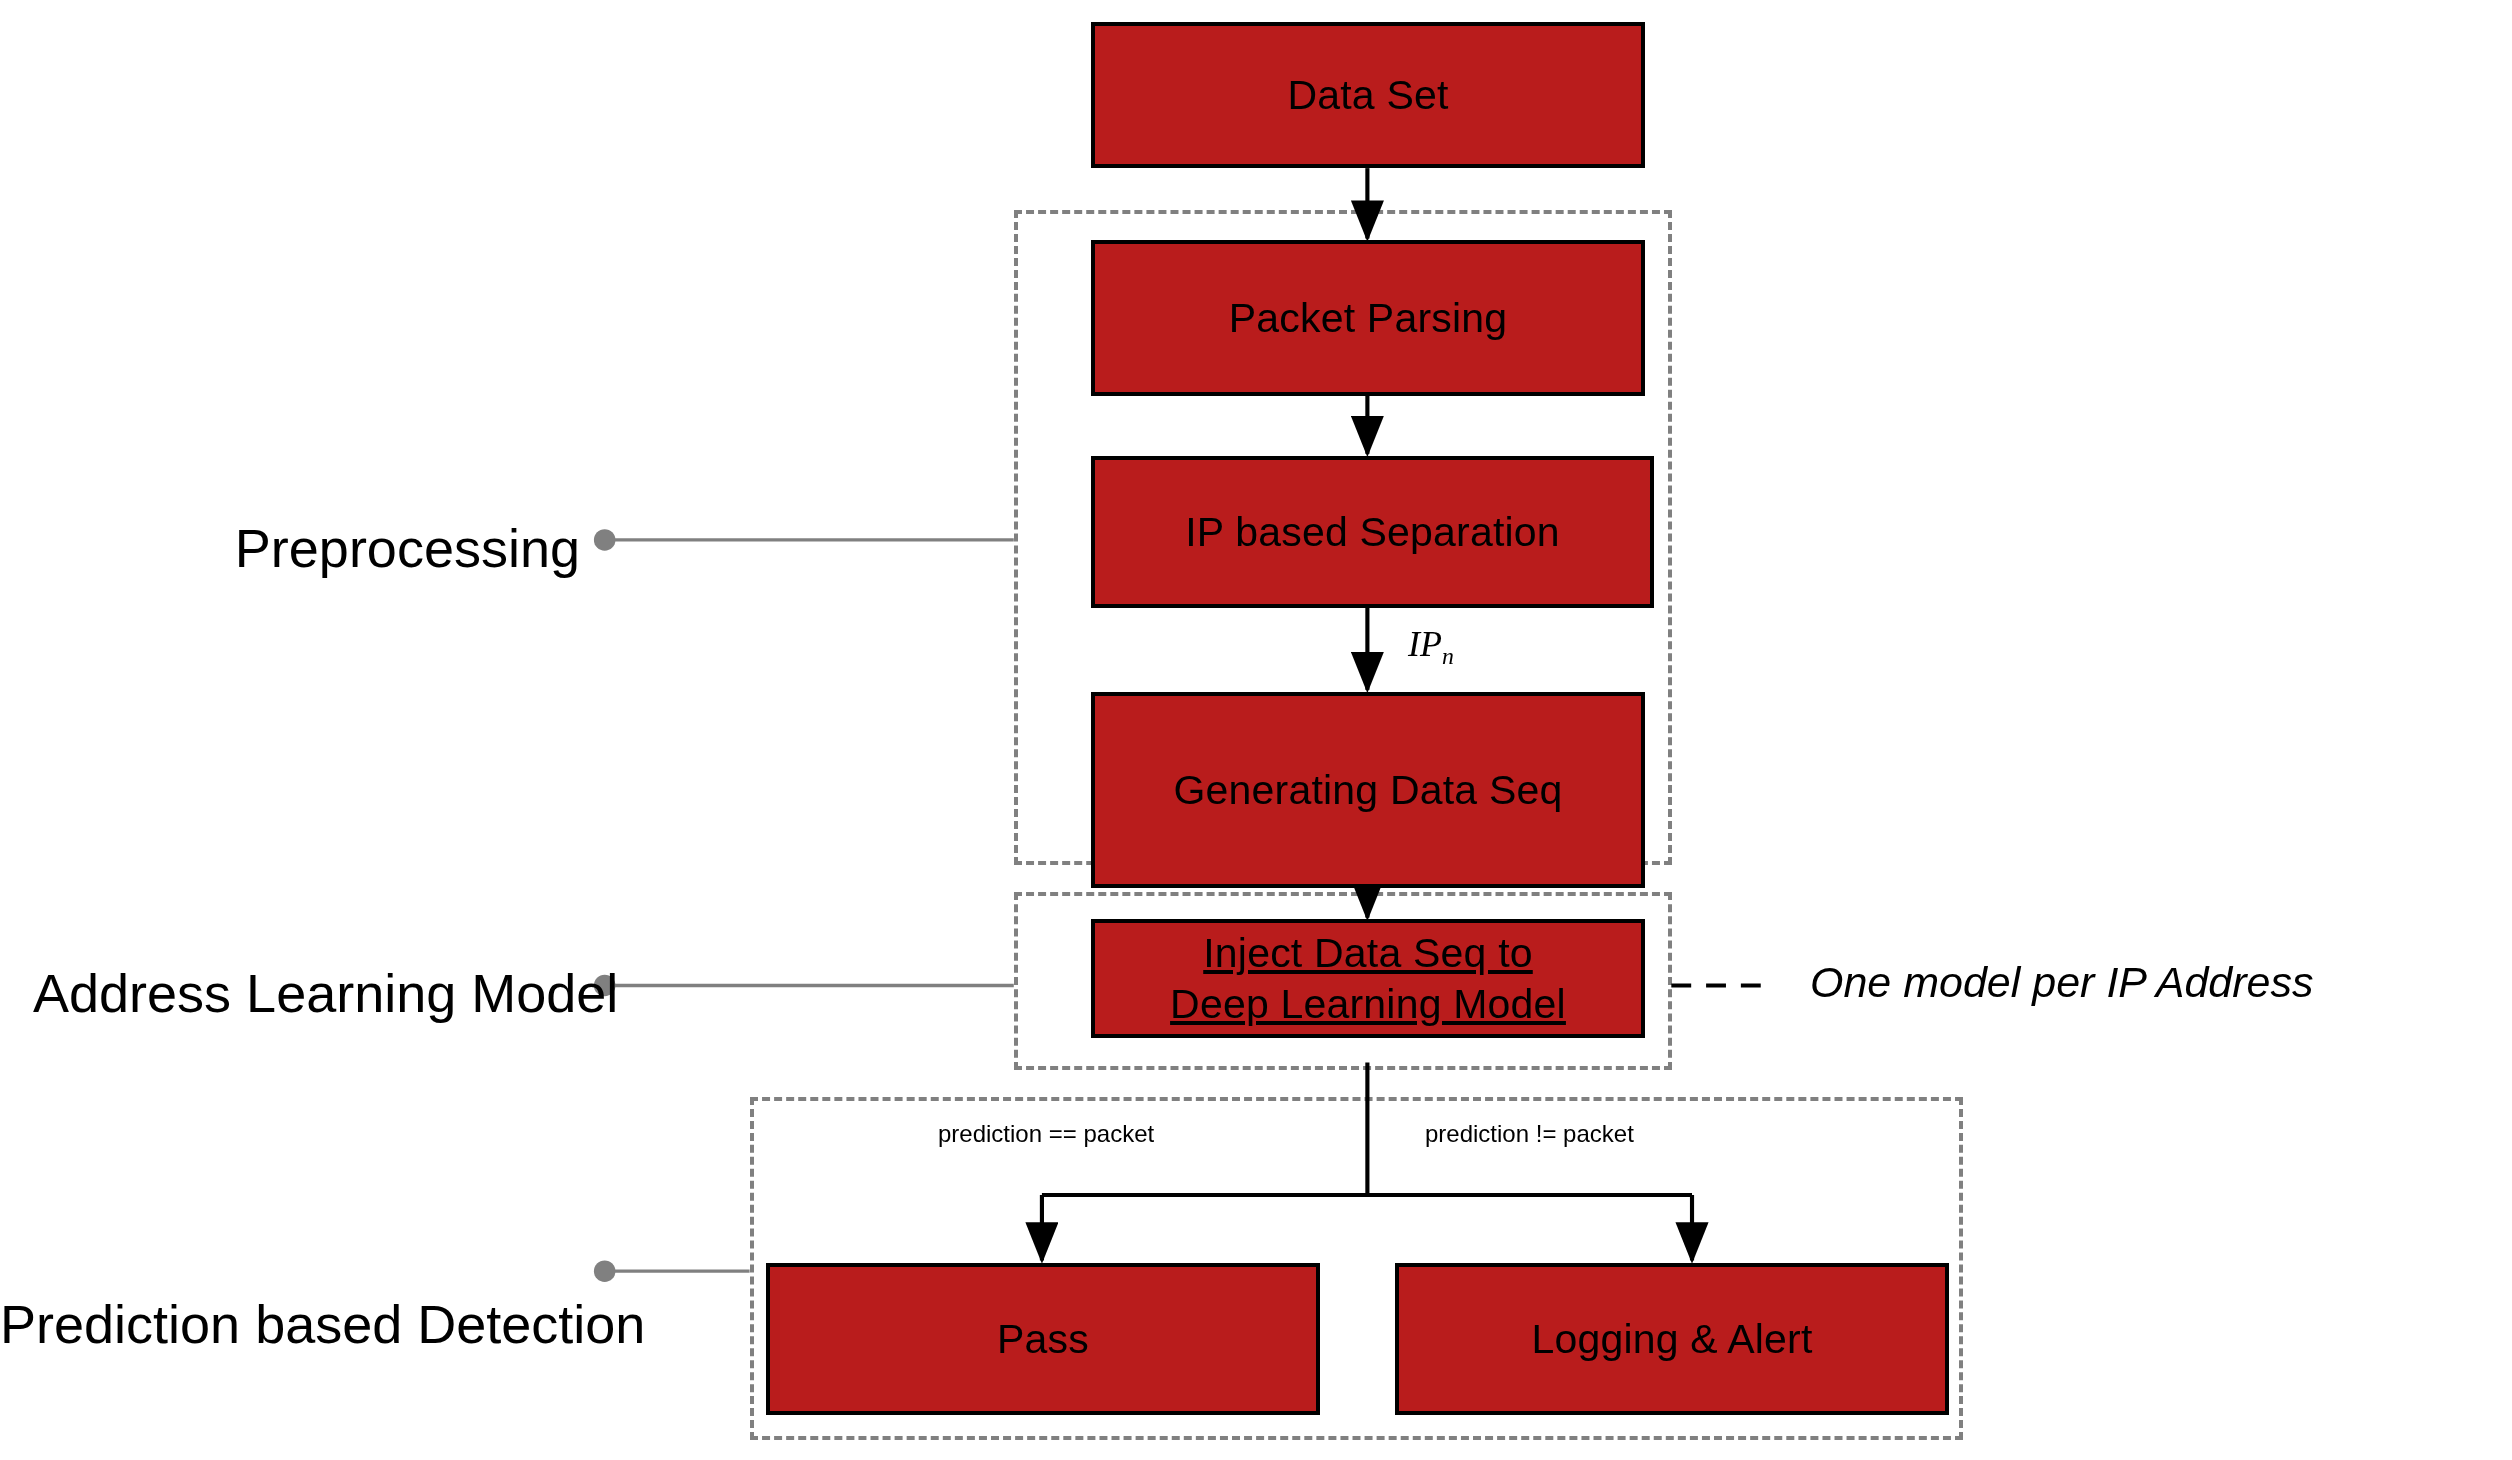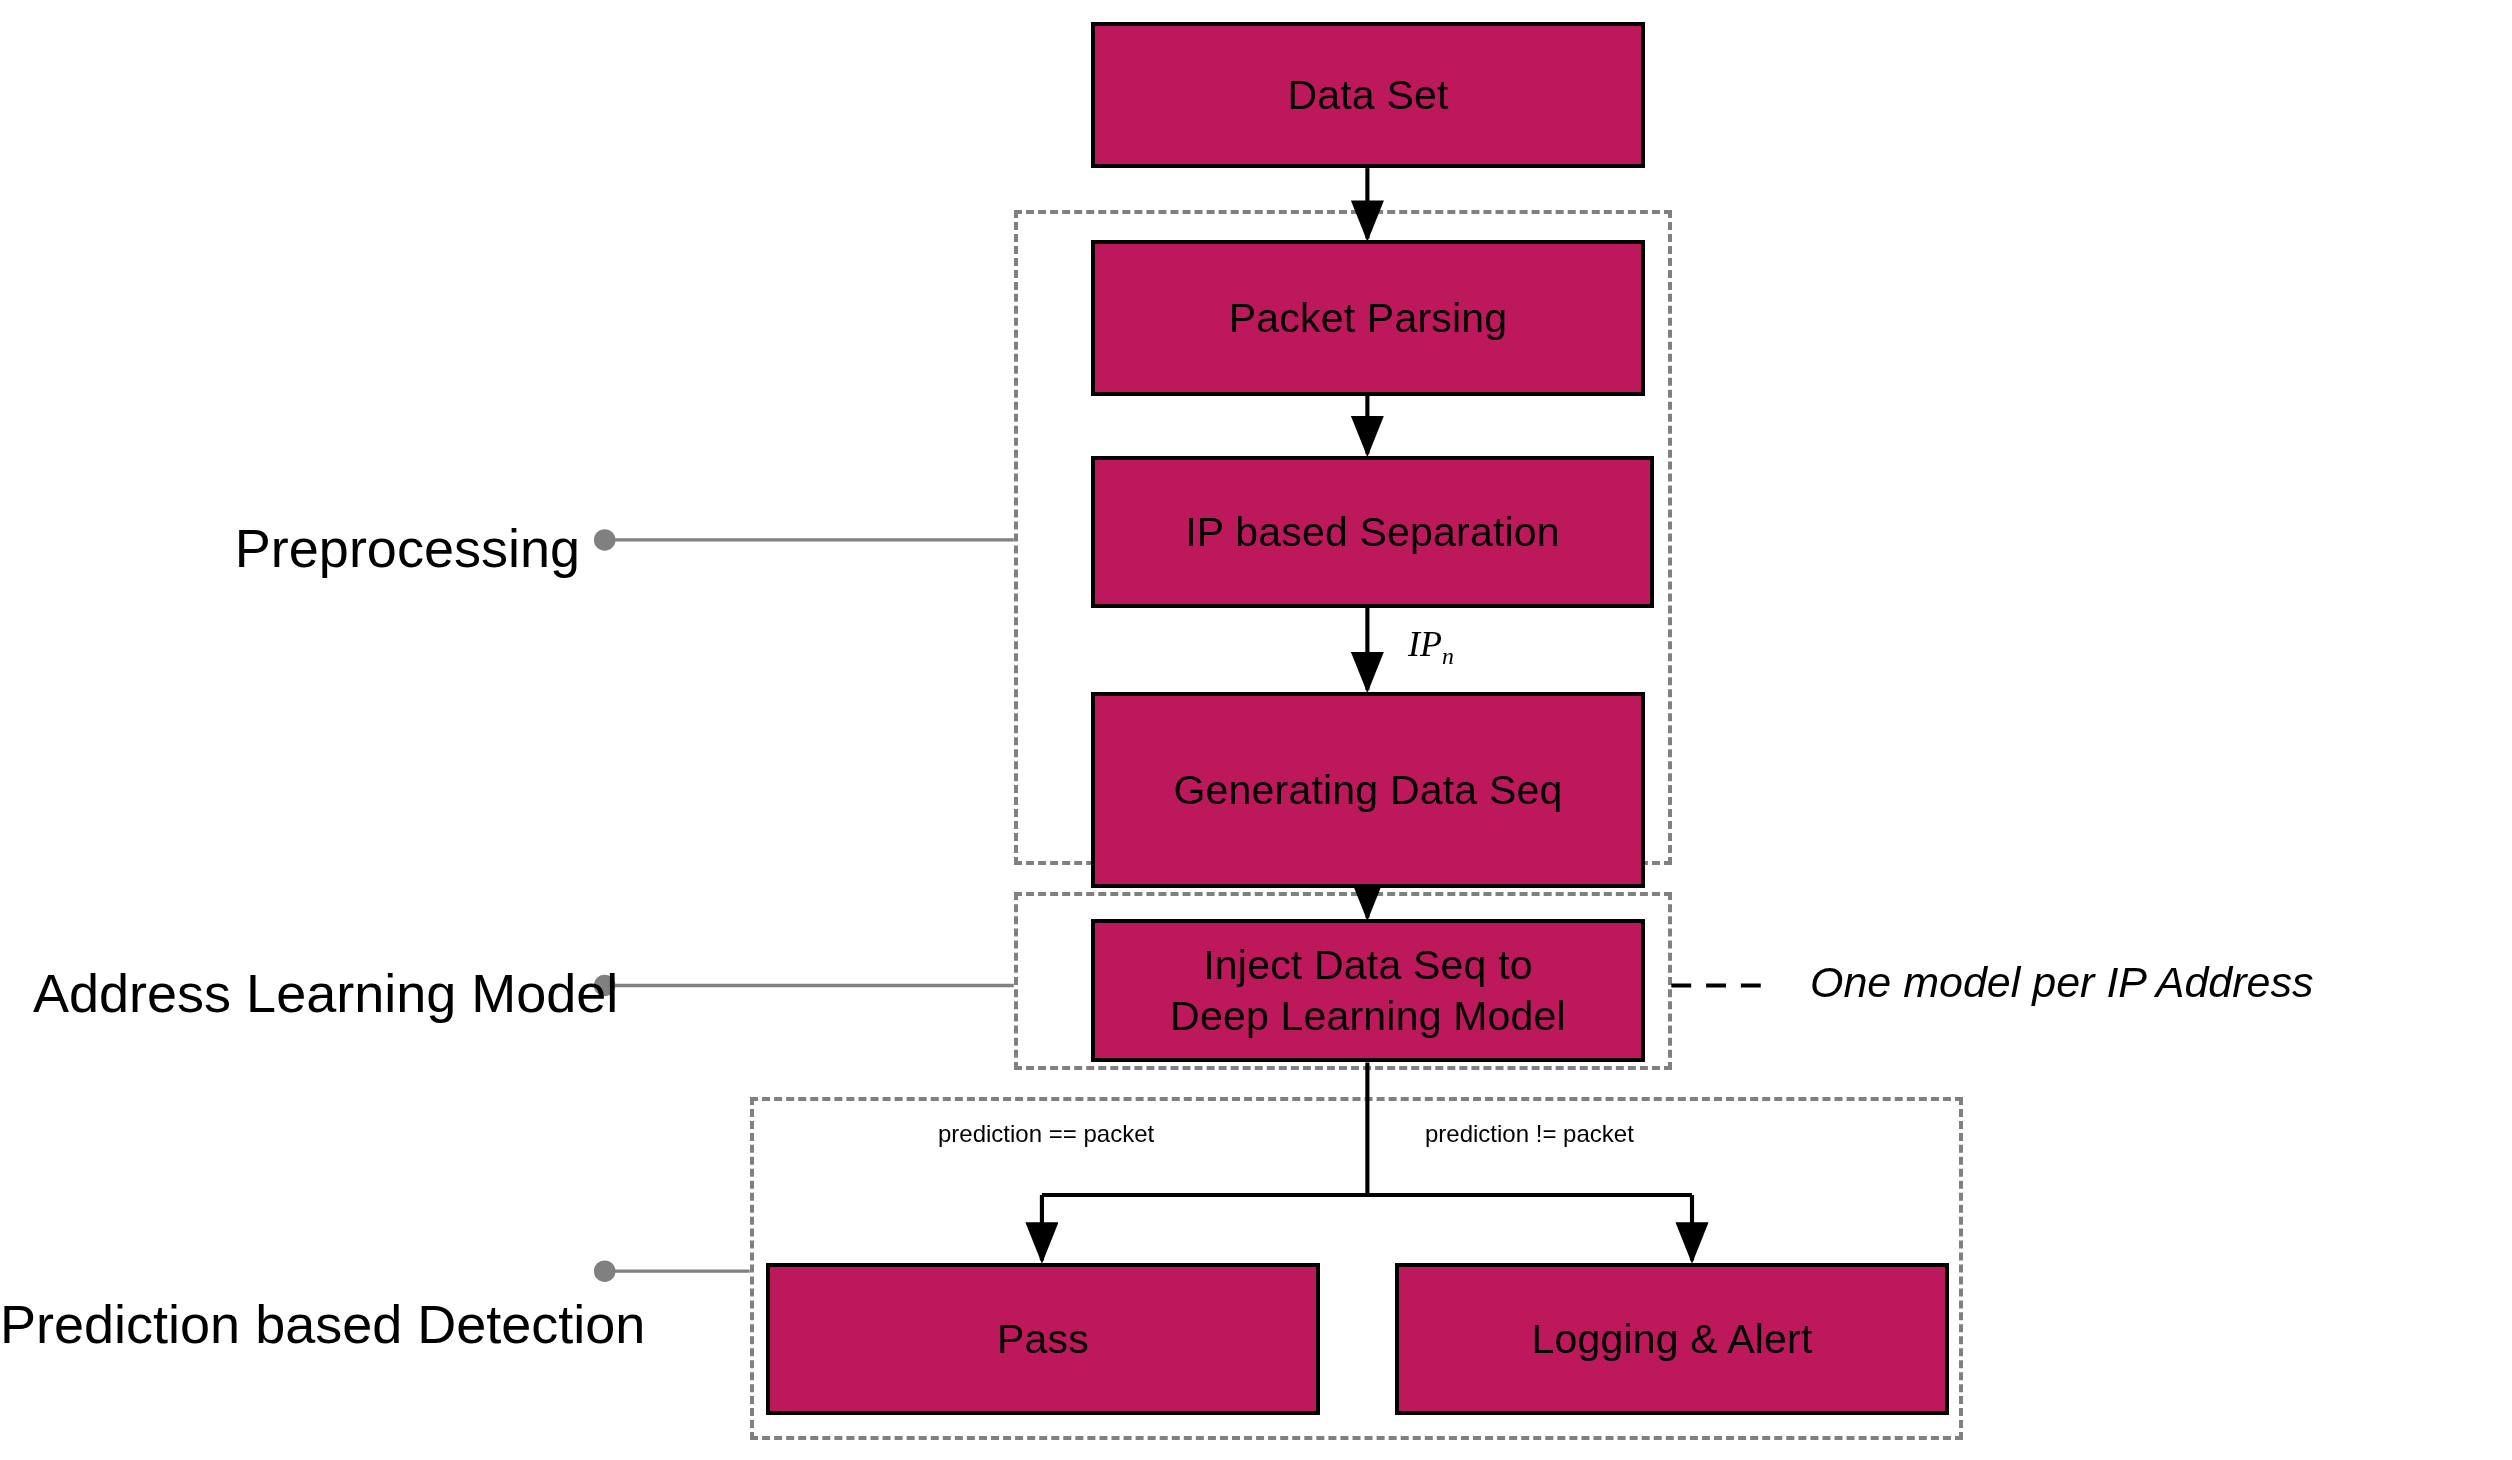--- a/index.html
+++ b/index.html
@@ -13,21 +13,21 @@
     height: 1460px;
     background: #ffffff;
     font-family: "Liberation Sans", sans-serif;
     overflow: hidden;
   }
   
   .node {
     position: absolute;
     box-sizing: border-box;
     border: 4.1px solid #000000;
-    background: #be185d;
+    background: #b91c1c;
     display: flex;
     align-items: center;
     justify-content: center;
     text-align: center;
     color: #000000;
     font-size: 41px;
     line-height: 1.22;
     font-weight: 400;
     letter-spacing: 0.2px;
     white-space: pre-line;
@@ -123,21 +123,21 @@
   </svg>
 
   <div class="node" style="left:1091px; top:22.4px; width:554px; height:146px;">Data Set</div>
 
   <div class="node" style="left:1091px; top:240px; width:554px; height:156px;">Packet Parsing</div>
 
   <div class="node" style="left:1091px; top:456px; width:563px; height:152px;">IP based Separation</div>
 
   <div class="node" style="left:1091px; top:692px; width:554px; height:196px;">Generating Data Seq</div>
 
-  <div class="node" style="left:1091px; top:919px; width:554px; height:143px;">Inject Data Seq to
+  <div class="node" style="left:1091px; top:919px; width:554px; height:119px;text-decoration:underline;">Inject Data Seq to
 Deep Learning Model</div>
 
   <div class="node" style="left:766px; top:1263px; width:554px; height:152px;">Pass</div>
 
   <div class="node" style="left:1395px; top:1263px; width:554px; height:152px;">Logging &amp; Alert</div>
 
   <div class="label right" style="left:108px; top:519px; width:472px;">Preprocessing</div>
 
   <div class="label right" style="left:33px; top:964px; width:547px;">Address Learning Model</div>
 

